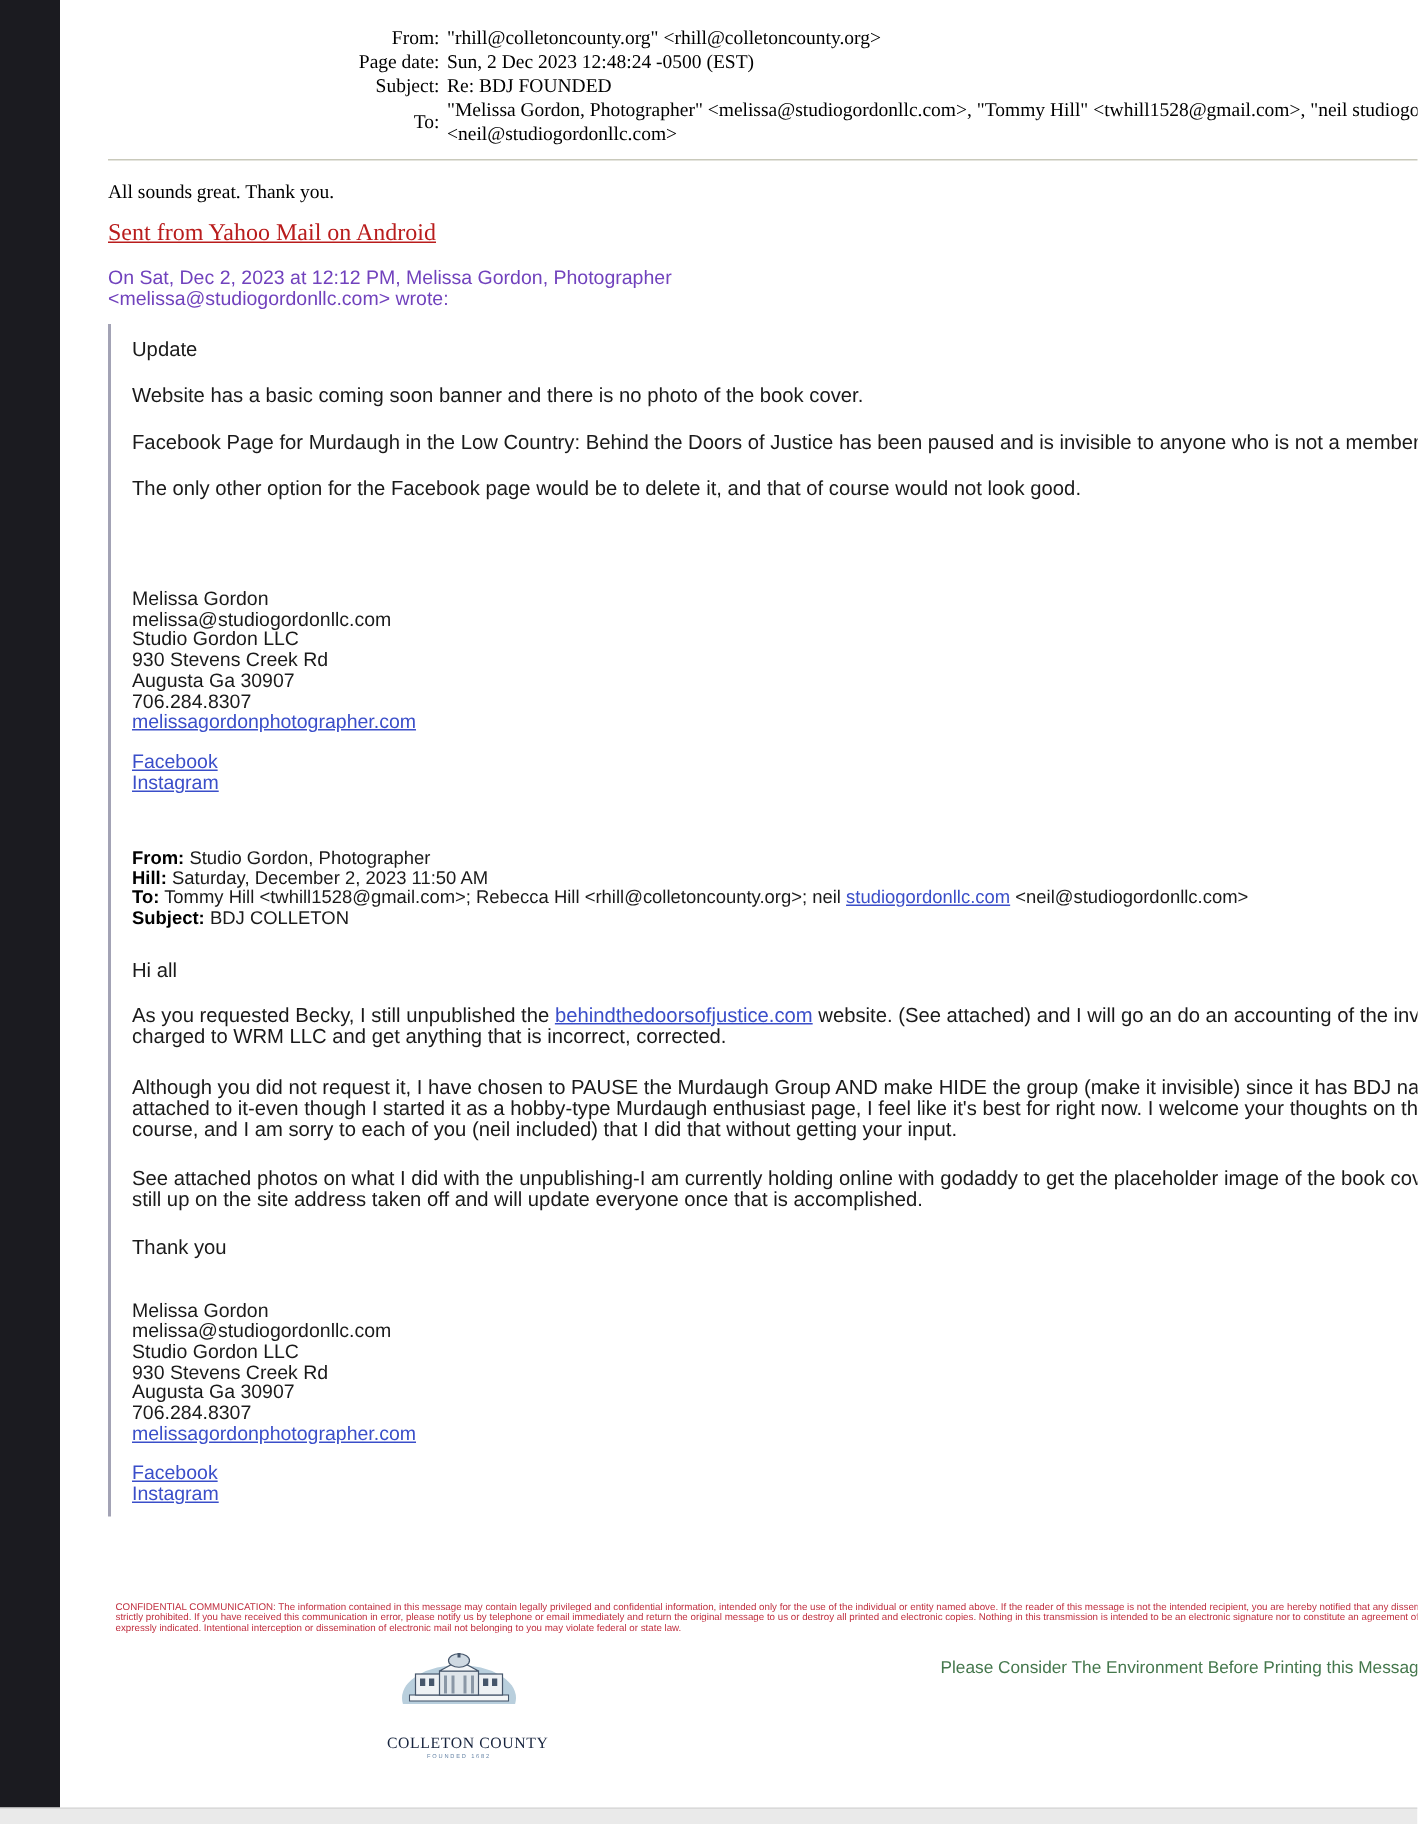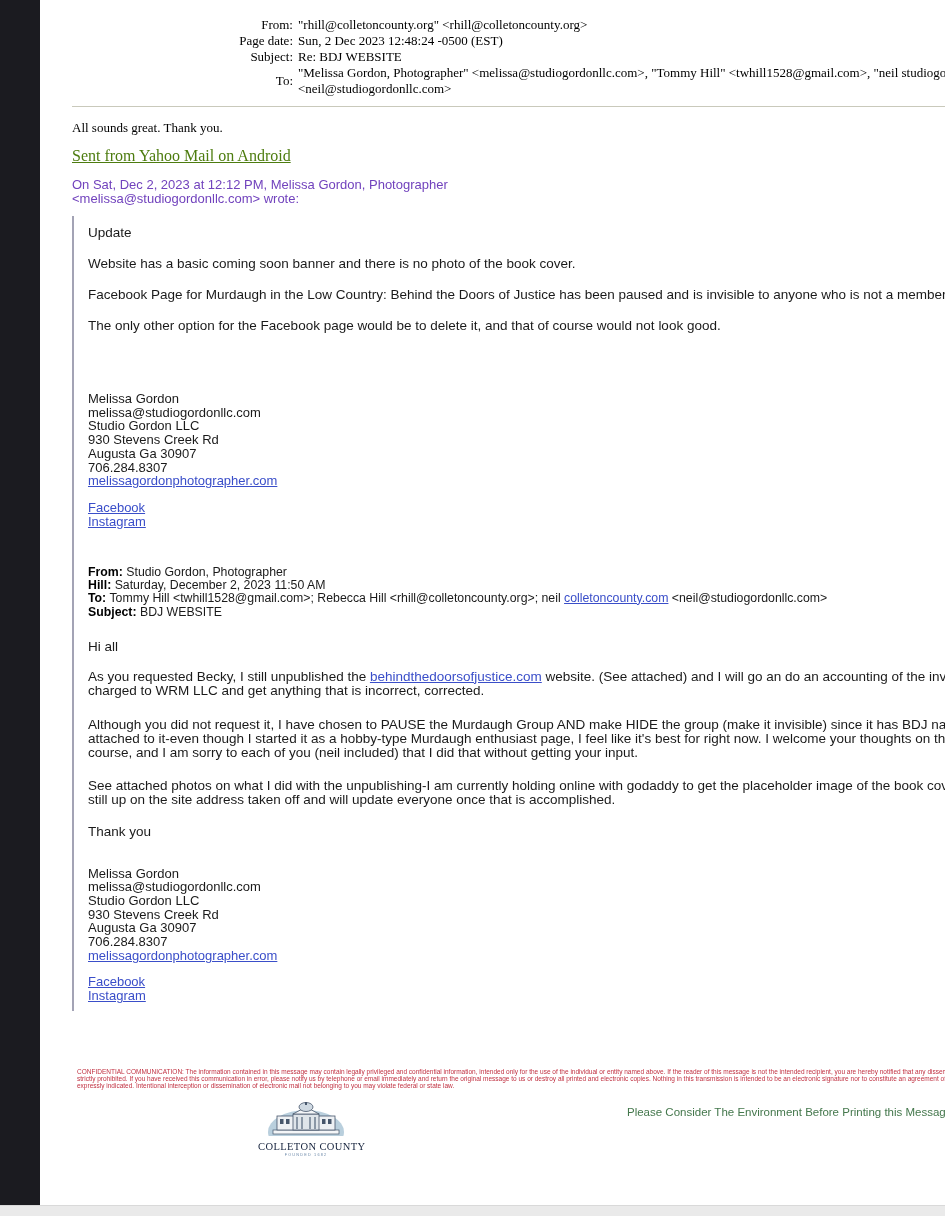--- a/index.html
+++ b/index.html
@@ -17,21 +17,21 @@
   .hrow.center { align-items:center; }
   .hlabel { width:120px; min-width:120px; text-align:right; padding-right:5px; }
   .hvalue { white-space:nowrap; }
   .hvalue .vline { white-space:nowrap; }
 
   .divider { border:none; border-top:1px solid #c9c9bb; margin:9px 0 0 0; width:950px; }
 
   .serif-text { font-family:"Liberation Serif", serif; font-size:13px; line-height:15px; color:#000; }
   .opening { margin-top:13px; }
   .yahoo-link { margin-top:12px; }
-  a.link-serif { color:#4d7c0f; text-decoration:underline; font-family:"Liberation Serif", serif; }
+  a.link-serif { color:#b91c1c; text-decoration:underline; font-family:"Liberation Serif", serif; }
   .quote-attr { margin-top:13px; font-size:13px; line-height:14px; color:#7142bd; }
 
   .blockquote { margin-top:10px; border-left:2px solid #a3a3b5; padding:2px 0 8px 14px; width:980px; }
   .bq-text { font-size:13.5px; line-height:14px; }
   .nowrap { white-space:nowrap; }
   .update { margin-top:8px; font-size:13.5px; }
   .qpara { margin-top:17px; }
   .line + .line { margin-top:0; }
   a.link-sans { color:#3a4ec9; text-decoration:underline; }
 
@@ -49,21 +49,21 @@
   .greeting { margin-top:21px; font-size:13.5px; }
   .bp1 { margin-top:16px; }
   .bp2 { margin-top:20px; }
   .bp3 { margin-top:19px; }
   .thanks { margin-top:18px; font-size:13.5px; }
 
   .disclaimer { margin-top:57px; margin-left:5px; font-size:6.5px; line-height:7.3px; color:#c03040; }
 
   .footer-row { position:relative; margin-top:12px; height:70px; }
   .cc-logo { position:absolute; left:186px; top:0; width:96px; text-align:center; }
-  .cc-name { font-family:"Liberation Serif", serif; font-size:10.5px; letter-spacing:0.4px; color:#16233d; margin-top:1px; white-space:nowrap; }
+  .cc-name { font-family:"Liberation Serif", serif; font-size:10.5px; letter-spacing:0.4px; color:#16233d; margin-top:16px; white-space:nowrap; }
   .cc-tagline { font-size:3.8px; letter-spacing:1.2px; color:#6a87a8; margin-top:1px; white-space:nowrap; }
   .env-note { position:absolute; left:555px; top:4px; font-size:11.5px; color:#45784d; white-space:nowrap; }
 </style>
 </head>
 <body>
 
 <div class="sidebar"></div>
 
 <div class="content">
 
@@ -71,21 +71,21 @@
     <div class="hrow">
       <div class="hlabel">From:</div>
       <div class="hvalue">"rhill@colletoncounty.org" &lt;rhill@colletoncounty.org&gt;</div>
     </div>
     <div class="hrow">
       <div class="hlabel">Page date:</div>
       <div class="hvalue">Sun, 2 Dec 2023 12:48:24 -0500 (EST)</div>
     </div>
     <div class="hrow">
       <div class="hlabel">Subject:</div>
-      <div class="hvalue">Re: BDJ WEBSITE</div>
+      <div class="hvalue">Re: BDJ FOUNDED</div>
     </div>
     <div class="hrow center">
       <div class="hlabel">To:</div>
       <div class="hvalue">
         <div class="vline">"Melissa Gordon, Photographer" &lt;melissa@studiogordonllc.com&gt;, "Tommy Hill" &lt;twhill1528@gmail.com&gt;, "neil studiogordonllc.com"</div>
         <div class="vline">&lt;neil@studiogordonllc.com&gt;</div>
       </div>
     </div>
   </div>
 
@@ -125,25 +125,25 @@
       <div class="fwd-row nowrap">
         <span class="fwd-label">From:</span>
         <span>Studio Gordon, Photographer</span>
       </div>
       <div class="fwd-row nowrap">
         <span class="fwd-label">Hill:</span>
         <span>Saturday, December 2, 2023 11:50 AM</span>
       </div>
       <div class="fwd-row nowrap">
         <span class="fwd-label">To:</span>
-        <span>Tommy Hill &lt;twhill1528@gmail.com&gt;; Rebecca Hill &lt;rhill@colletoncounty.org&gt;; neil </span><a href="#" class="link-sans">colletoncounty.com</a><span> &lt;neil@studiogordonllc.com&gt;</span>
+        <span>Tommy Hill &lt;twhill1528@gmail.com&gt;; Rebecca Hill &lt;rhill@colletoncounty.org&gt;; neil </span><a href="#" class="link-sans">studiogordonllc.com</a><span> &lt;neil@studiogordonllc.com&gt;</span>
       </div>
       <div class="fwd-row subject nowrap">
         <span class="fwd-label">Subject:</span>
-        <span>BDJ WEBSITE</span>
+        <span>BDJ COLLETON</span>
       </div>
     </div>
 
     <div class="greeting">Hi all</div>
 
     <div class="bp1">
       <div class="line nowrap">
         <span>As you requested Becky, I still unpublished the </span><a href="#" class="link-sans">behindthedoorsofjustice.com</a><span> website.  (See attached) and I will go an do an accounting of the invoices</span>
       </div>
       <div class="line nowrap">charged to WRM LLC and get anything that is incorrect, corrected.</div>

